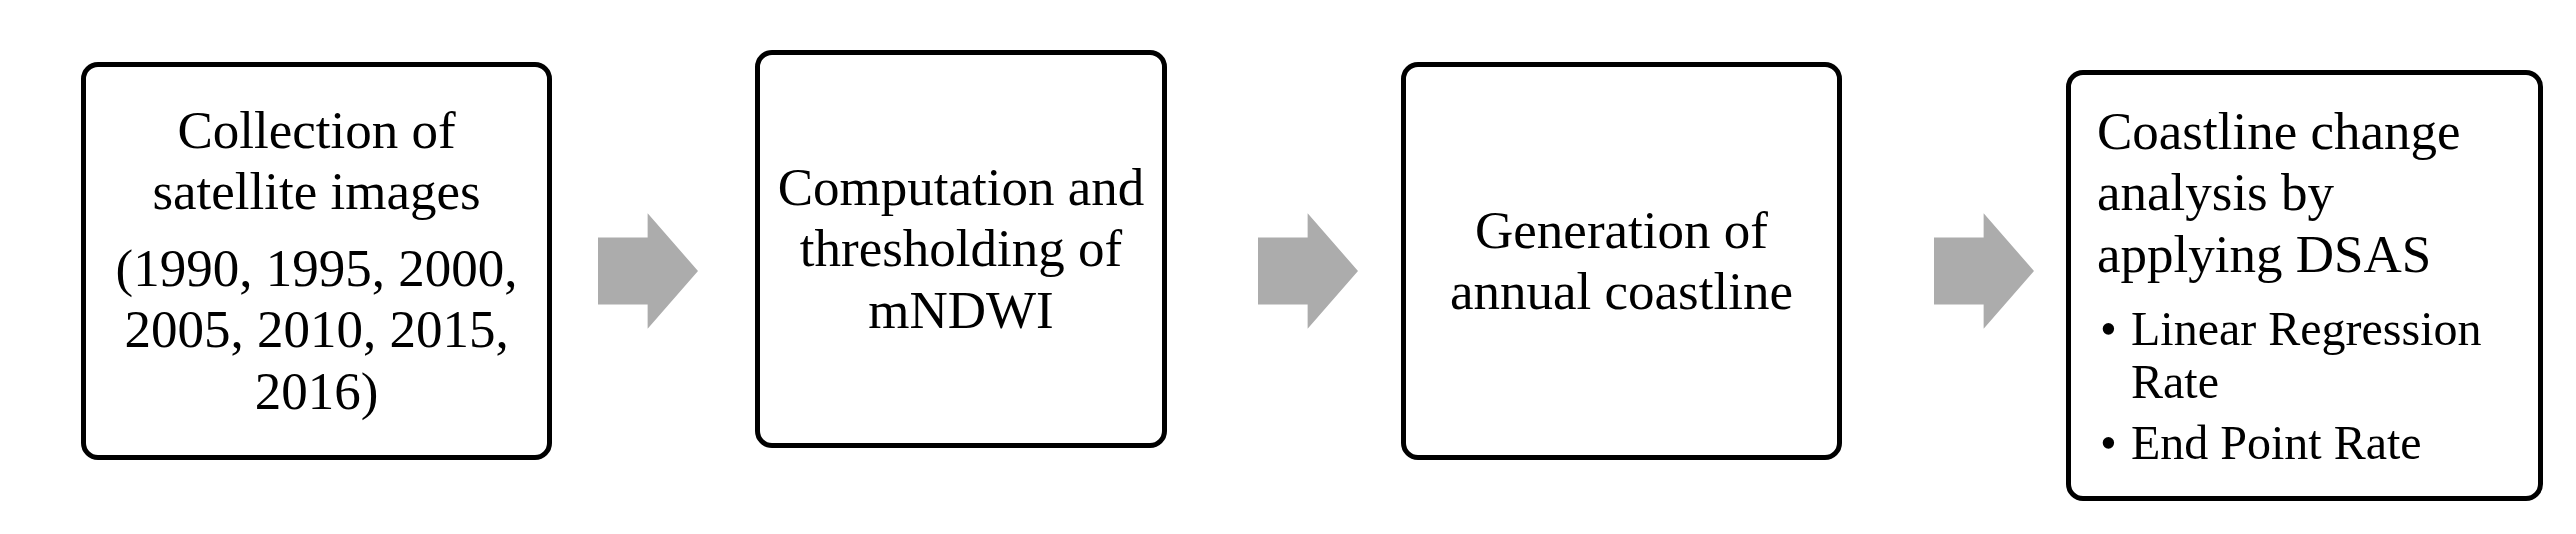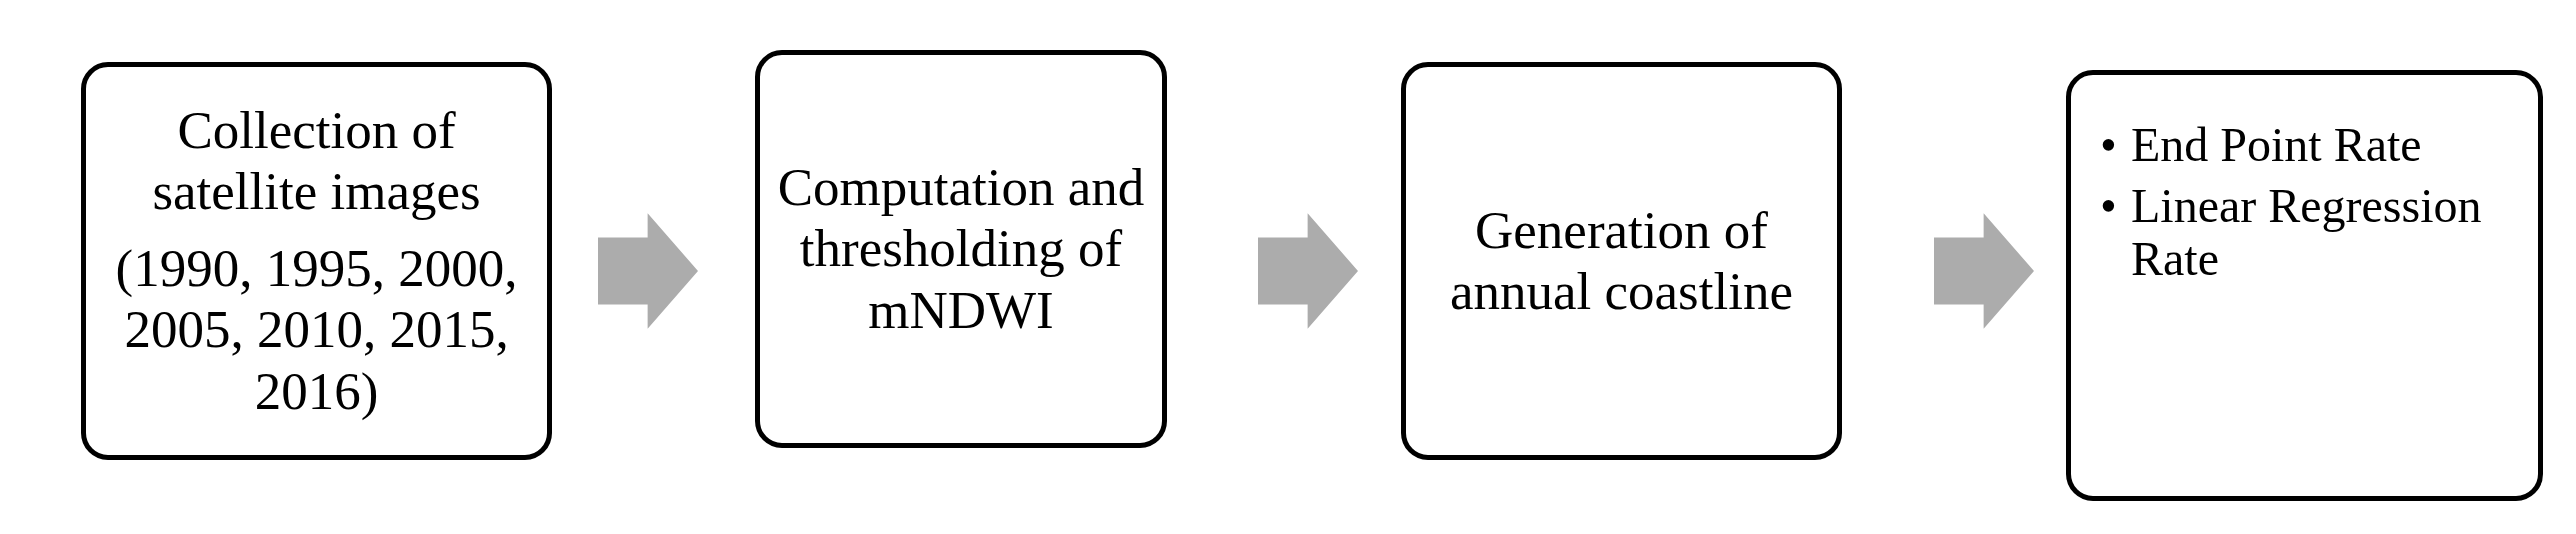--- a/index.html
+++ b/index.html
@@ -14,21 +14,21 @@
     background: var(--page-bg, #ffffff);
     font-family: "Liberation Serif", "DejaVu Serif", serif;
     color: var(--text, #000000);
     overflow: hidden;
   }
   .node {
     position: absolute;
     box-sizing: border-box;
     background: var(--box-bg, #ffffff);
     border: 5.1px solid var(--border, #000000);
-    border-radius: 27px;
+    border-radius: 17px;
   }
   .node-centered {
     display: flex;
     flex-direction: column;
     align-items: center;
     justify-content: center;
     text-align: center;
   }
   .node-title {
     font-size: 53px;
@@ -104,21 +104,22 @@
   <div class="node node-centered box3">
     <div class="node-title">Generation of annual coastline</div>
   </div>
 
   <svg class="arrow a3" viewBox="0 0 137 158">
     <polygon points="0,33 68,33 68,0 137,79 68,158 68,125 0,125"></polygon>
   </svg>
 
   <div class="node box4">
     <div class="box4-content">
+      <div class="node-title">Coastline change analysis by applying DSAS</div>
       <ul class="bullet-list">
+        <li>Linear Regression Rate</li>
         <li>End Point Rate</li>
-        <li>Linear Regression Rate</li>
       </ul>
     </div>
   </div>
 
 </div>
 
 
 </body></html>

